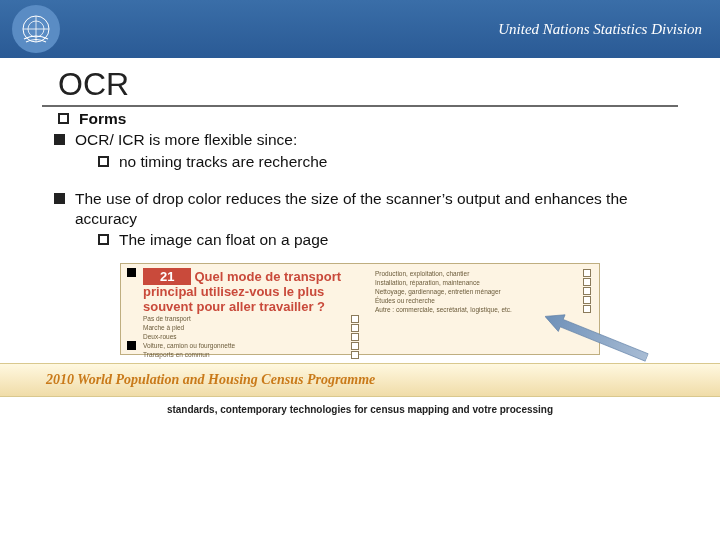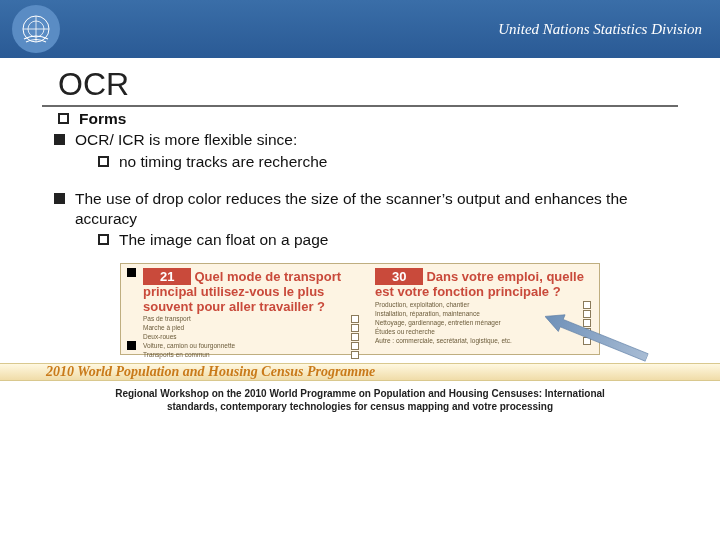--- a/index.html
+++ b/index.html
@@ -125,21 +125,21 @@
     right: -52px;
     bottom: 6px;
     width: 110px;
     height: 22px;
     transform: rotate(22deg);
   }
   .arrow svg { width: 100%; height: 100%; }
   .banner {
     margin: 8px 0 0 0;
     width: 100%;
-    height: 18px;
+    height: 34px;
     background: linear-gradient(to bottom, #fff8e0, #f0dca8);
     display: flex;
     align-items: center;
     padding-left: 46px;
     border-top: 1px solid #d9c88e;
     border-bottom: 1px solid #d9c88e;
   }
   .banner-text {
     color: #c97a1a;
     font-style: italic;
@@ -224,21 +224,20 @@
       <div class="form-opt">
           <span class="form-optlabel">Voiture, camion ou fourgonnette</span>
           <span class="form-chk"></span>
         </div>
       <div class="form-opt">
           <span class="form-optlabel">Transports en commun</span>
           <span class="form-chk"></span>
         </div>
     </div>
     <div class="form-col">
-      <div><span class="form-qnum">30</span><span class="form-qtext">Dans votre emploi, quelle est votre fonction principale ?</span></div>
       <div class="form-opt">
           <span class="form-optlabel">Production, exploitation, chantier</span>
           <span class="form-chk"></span>
         </div>
       <div class="form-opt">
           <span class="form-optlabel">Installation, réparation, maintenance</span>
           <span class="form-chk"></span>
         </div>
       <div class="form-opt">
           <span class="form-optlabel">Nettoyage, gardiennage, entretien ménager</span>
@@ -265,15 +264,14 @@
         </svg>
     </div>
   </div>
 </div>
 
 <div class="banner">
   <span class="banner-text">2010 World Population and Housing Census Programme</span>
 </div>
 
 <div class="footer">
-  <div>Regional Workshop on the 2010 World Programme on Population and Housing Censuses: International</div>
   <div>standards, contemporary technologies for census mapping and votre processing</div>
 </div>
 
 </body></html>

